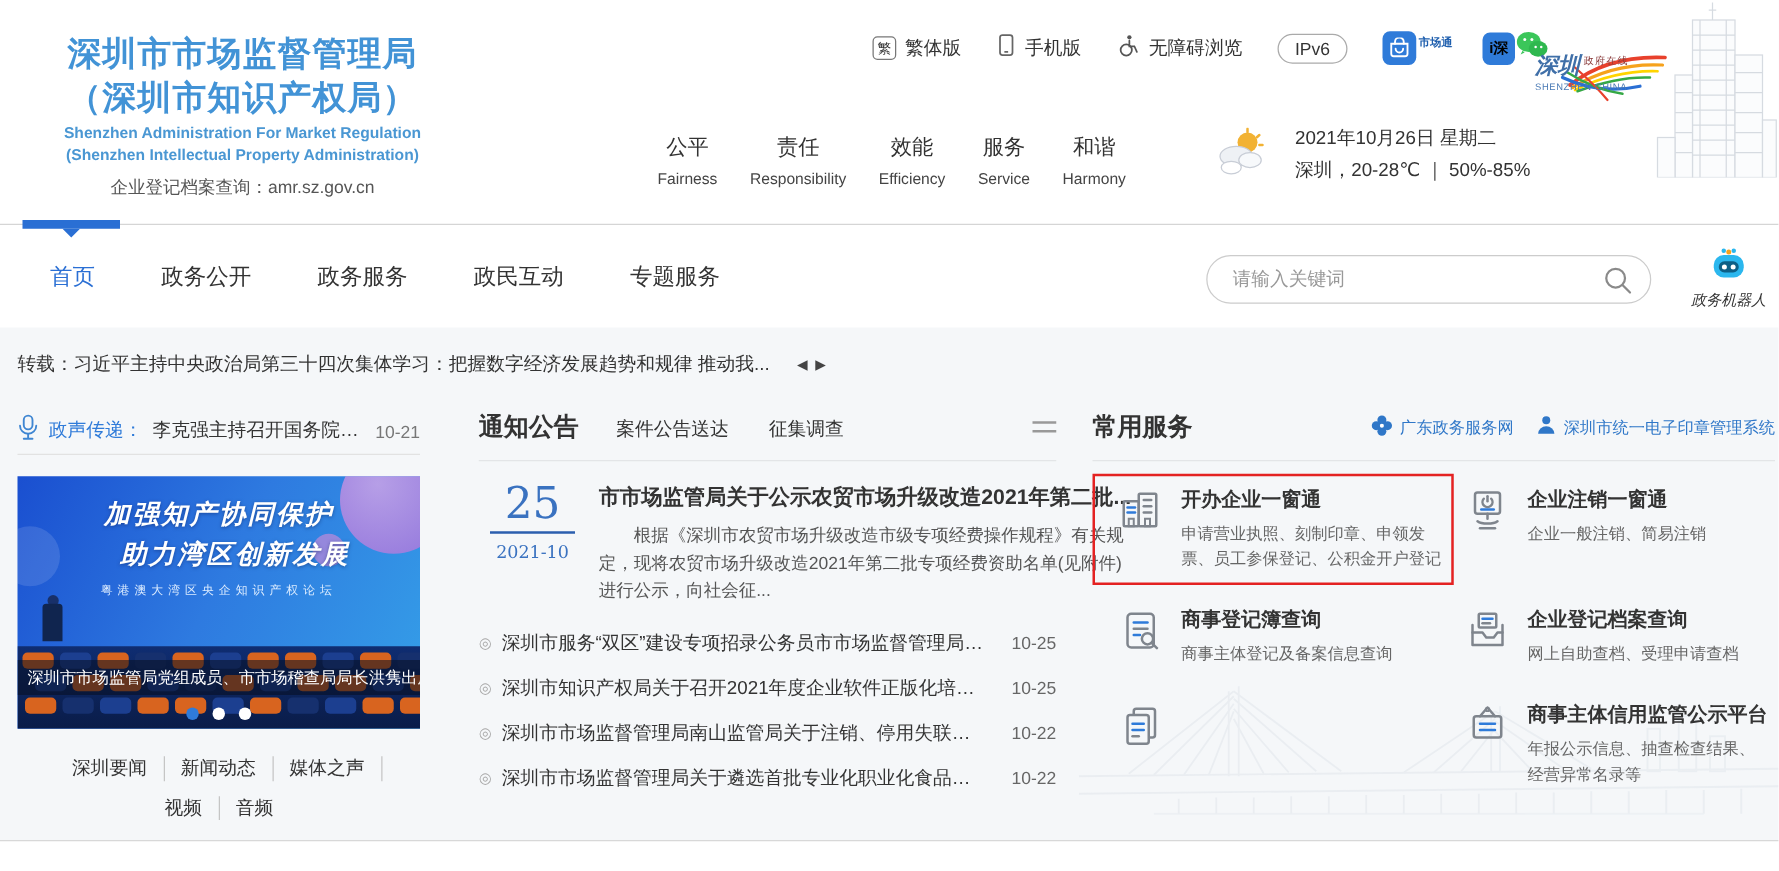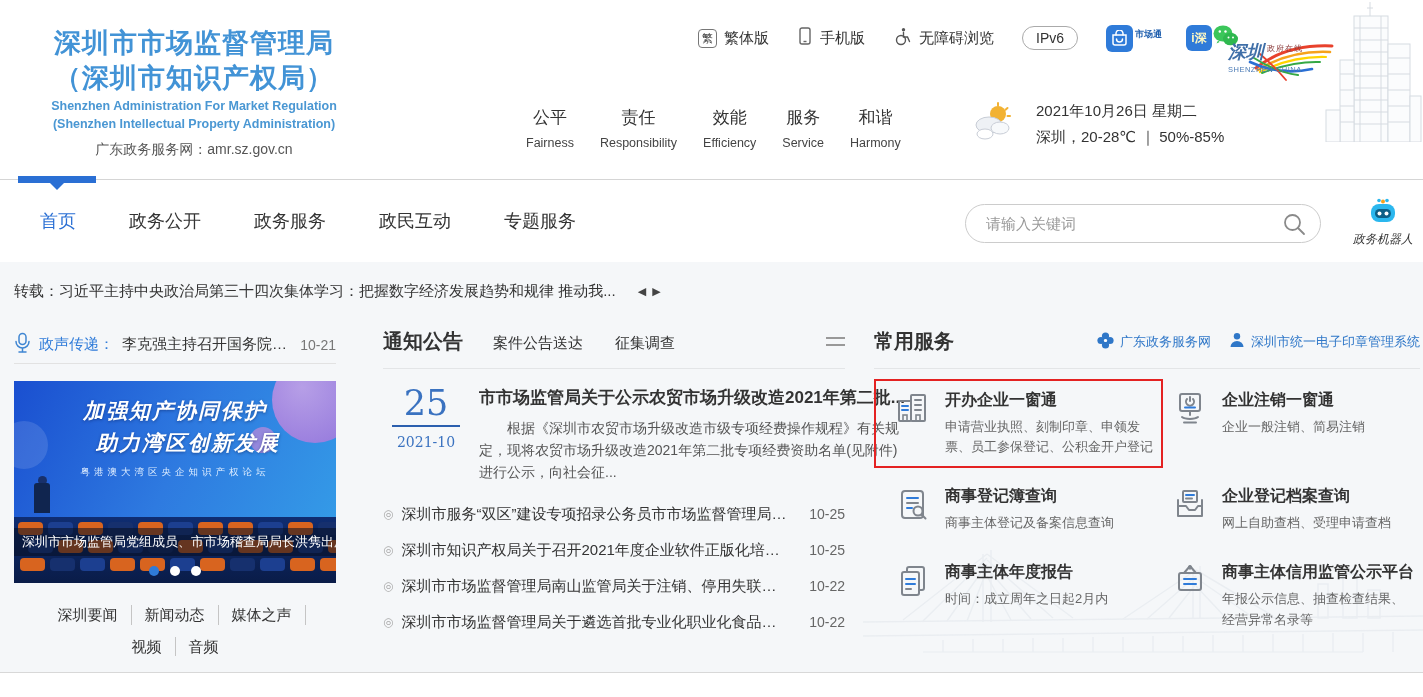--- a/index.html
+++ b/index.html
@@ -13,21 +13,21 @@
   .logo-en { color:#4a97d3; font-size:12.5px; font-weight:bold; line-height:1.2; margin-top:3px; }
   .logo-domain { color:#555; font-size:14px; margin-top:9px; }
 
   .quick-links { position:absolute; left:698px; top:24px; display:flex; align-items:center; }
   .qlink { display:flex; align-items:center; gap:7px; font-size:15px; color:#333; margin-right:28px; cursor:pointer; white-space:nowrap; }
   .badge-fan { width:19px; height:19px; border:1px solid #777; border-radius:4px; font-size:11px; display:flex; align-items:center; justify-content:center; color:#333; }
   .ipv6-pill { border:1px solid #aaa; border-radius:13px; padding:3px 13px; font-size:14px; color:#333; margin-right:28px; cursor:pointer; }
   .app-sct { display:flex; align-items:flex-start; gap:2px; margin-right:24px; cursor:pointer; }
   .app-sct-label { font-size:9px; font-weight:bold; color:#1f5fae; margin-top:3px; }
   .app-icon-blue { width:27px; height:27px; background:#2f7bd9; border-radius:6px; color:#fff; display:flex; align-items:center; justify-content:center; }
-  .app-isz { width:26px; height:26px; background:#2f7bd9; border-radius:6px; color:#fef9c3; font-size:12px; font-weight:bold; display:flex; align-items:center; justify-content:center; cursor:pointer; }
+  .app-isz { width:26px; height:26px; background:#2f7bd9; border-radius:6px; color:#000000; font-size:12px; font-weight:bold; display:flex; align-items:center; justify-content:center; cursor:pointer; }
   .app-wechat { margin-right:20px; cursor:pointer; }
 
   .gov-logo { position:absolute; left:1228px; top:40px; width:110px; cursor:pointer; }
   .gov-logo-row { display:flex; align-items:flex-start; gap:3px; position:relative; z-index:2; }
   .gov-logo-cn { font-family:"DejaVu Serif","Liberation Serif",serif; font-style:italic; font-weight:bold; font-size:18px; color:#3f6fa8; }
   .gov-logo-sub { font-size:8px; color:#8a3a3a; margin-top:3px; letter-spacing:1px; }
   .gov-logo-en { font-size:7.5px; color:#4a7ab5; letter-spacing:.5px; margin-top:1px; position:relative; z-index:2; }
   .gov-swoosh { position:absolute; left:18px; top:2px; z-index:1; }
 
   .building-art { position:absolute; left:1318px; top:0; width:105px; height:142px; }
@@ -133,21 +133,21 @@
 <body>
 
 <div class="page">
 
   <div class="header">
     <div class="logo-block">
       <div class="logo-cn">深圳市市场监督管理局</div>
       <div class="logo-cn">（深圳市知识产权局）</div>
       <div class="logo-en">Shenzhen Administration For Market Regulation</div>
       <div class="logo-en">(Shenzhen Intellectual Property Administration)</div>
-      <div class="logo-domain">广东政务服务网：amr.sz.gov.cn</div>
+      <div class="logo-domain">企业登记档案查询：amr.sz.gov.cn</div>
     </div>
 
     <div class="quick-links">
       <div class="qlink">
         <span class="badge-fan">繁</span>
         <span>繁体版</span>
       </div>
       <div class="qlink">
         <span>
           <svg width="16" height="19" viewBox="0 0 16 19">
@@ -578,24 +578,20 @@
         <div class="service-item">
           <span class="service-icon">
             <svg width="38" height="38" viewBox="0 0 38 38" fill="none" stroke="#7f858d" stroke-width="2" stroke-linecap="round">
               <rect x="13" y="5" width="17" height="23" rx="2"></rect>
               <rect x="8" y="10" width="17" height="23" rx="2" fill="#f5f7f9"></rect>
               <line x1="12" y1="17" x2="21" y2="17" stroke="#2f7bd9"></line>
               <line x1="12" y1="22" x2="21" y2="22" stroke="#2f7bd9"></line>
               <line x1="12" y1="27" x2="17" y2="27"></line>
             </svg>
           </span>
-          <span>
-            <div class="service-title">商事主体年度报告</div>
-            <div class="service-desc">时间：成立周年之日起2月内</div>
-          </span>
         </div>
 
         <div class="service-item">
           <span class="service-icon">
             <svg width="38" height="38" viewBox="0 0 38 38" fill="none" stroke="#7f858d" stroke-width="2" stroke-linecap="round" stroke-linejoin="round">
               <path d="M13,11 l6,-7 l6,7"></path>
               <circle cx="19" cy="5.5" r="1.4" stroke-width="1.5"></circle>
               <rect x="8" y="11" width="22" height="17" rx="2"></rect>
               <line x1="13" y1="17" x2="25" y2="17" stroke="#2f7bd9"></line>
               <line x1="13" y1="22" x2="25" y2="22" stroke="#2f7bd9"></line>

